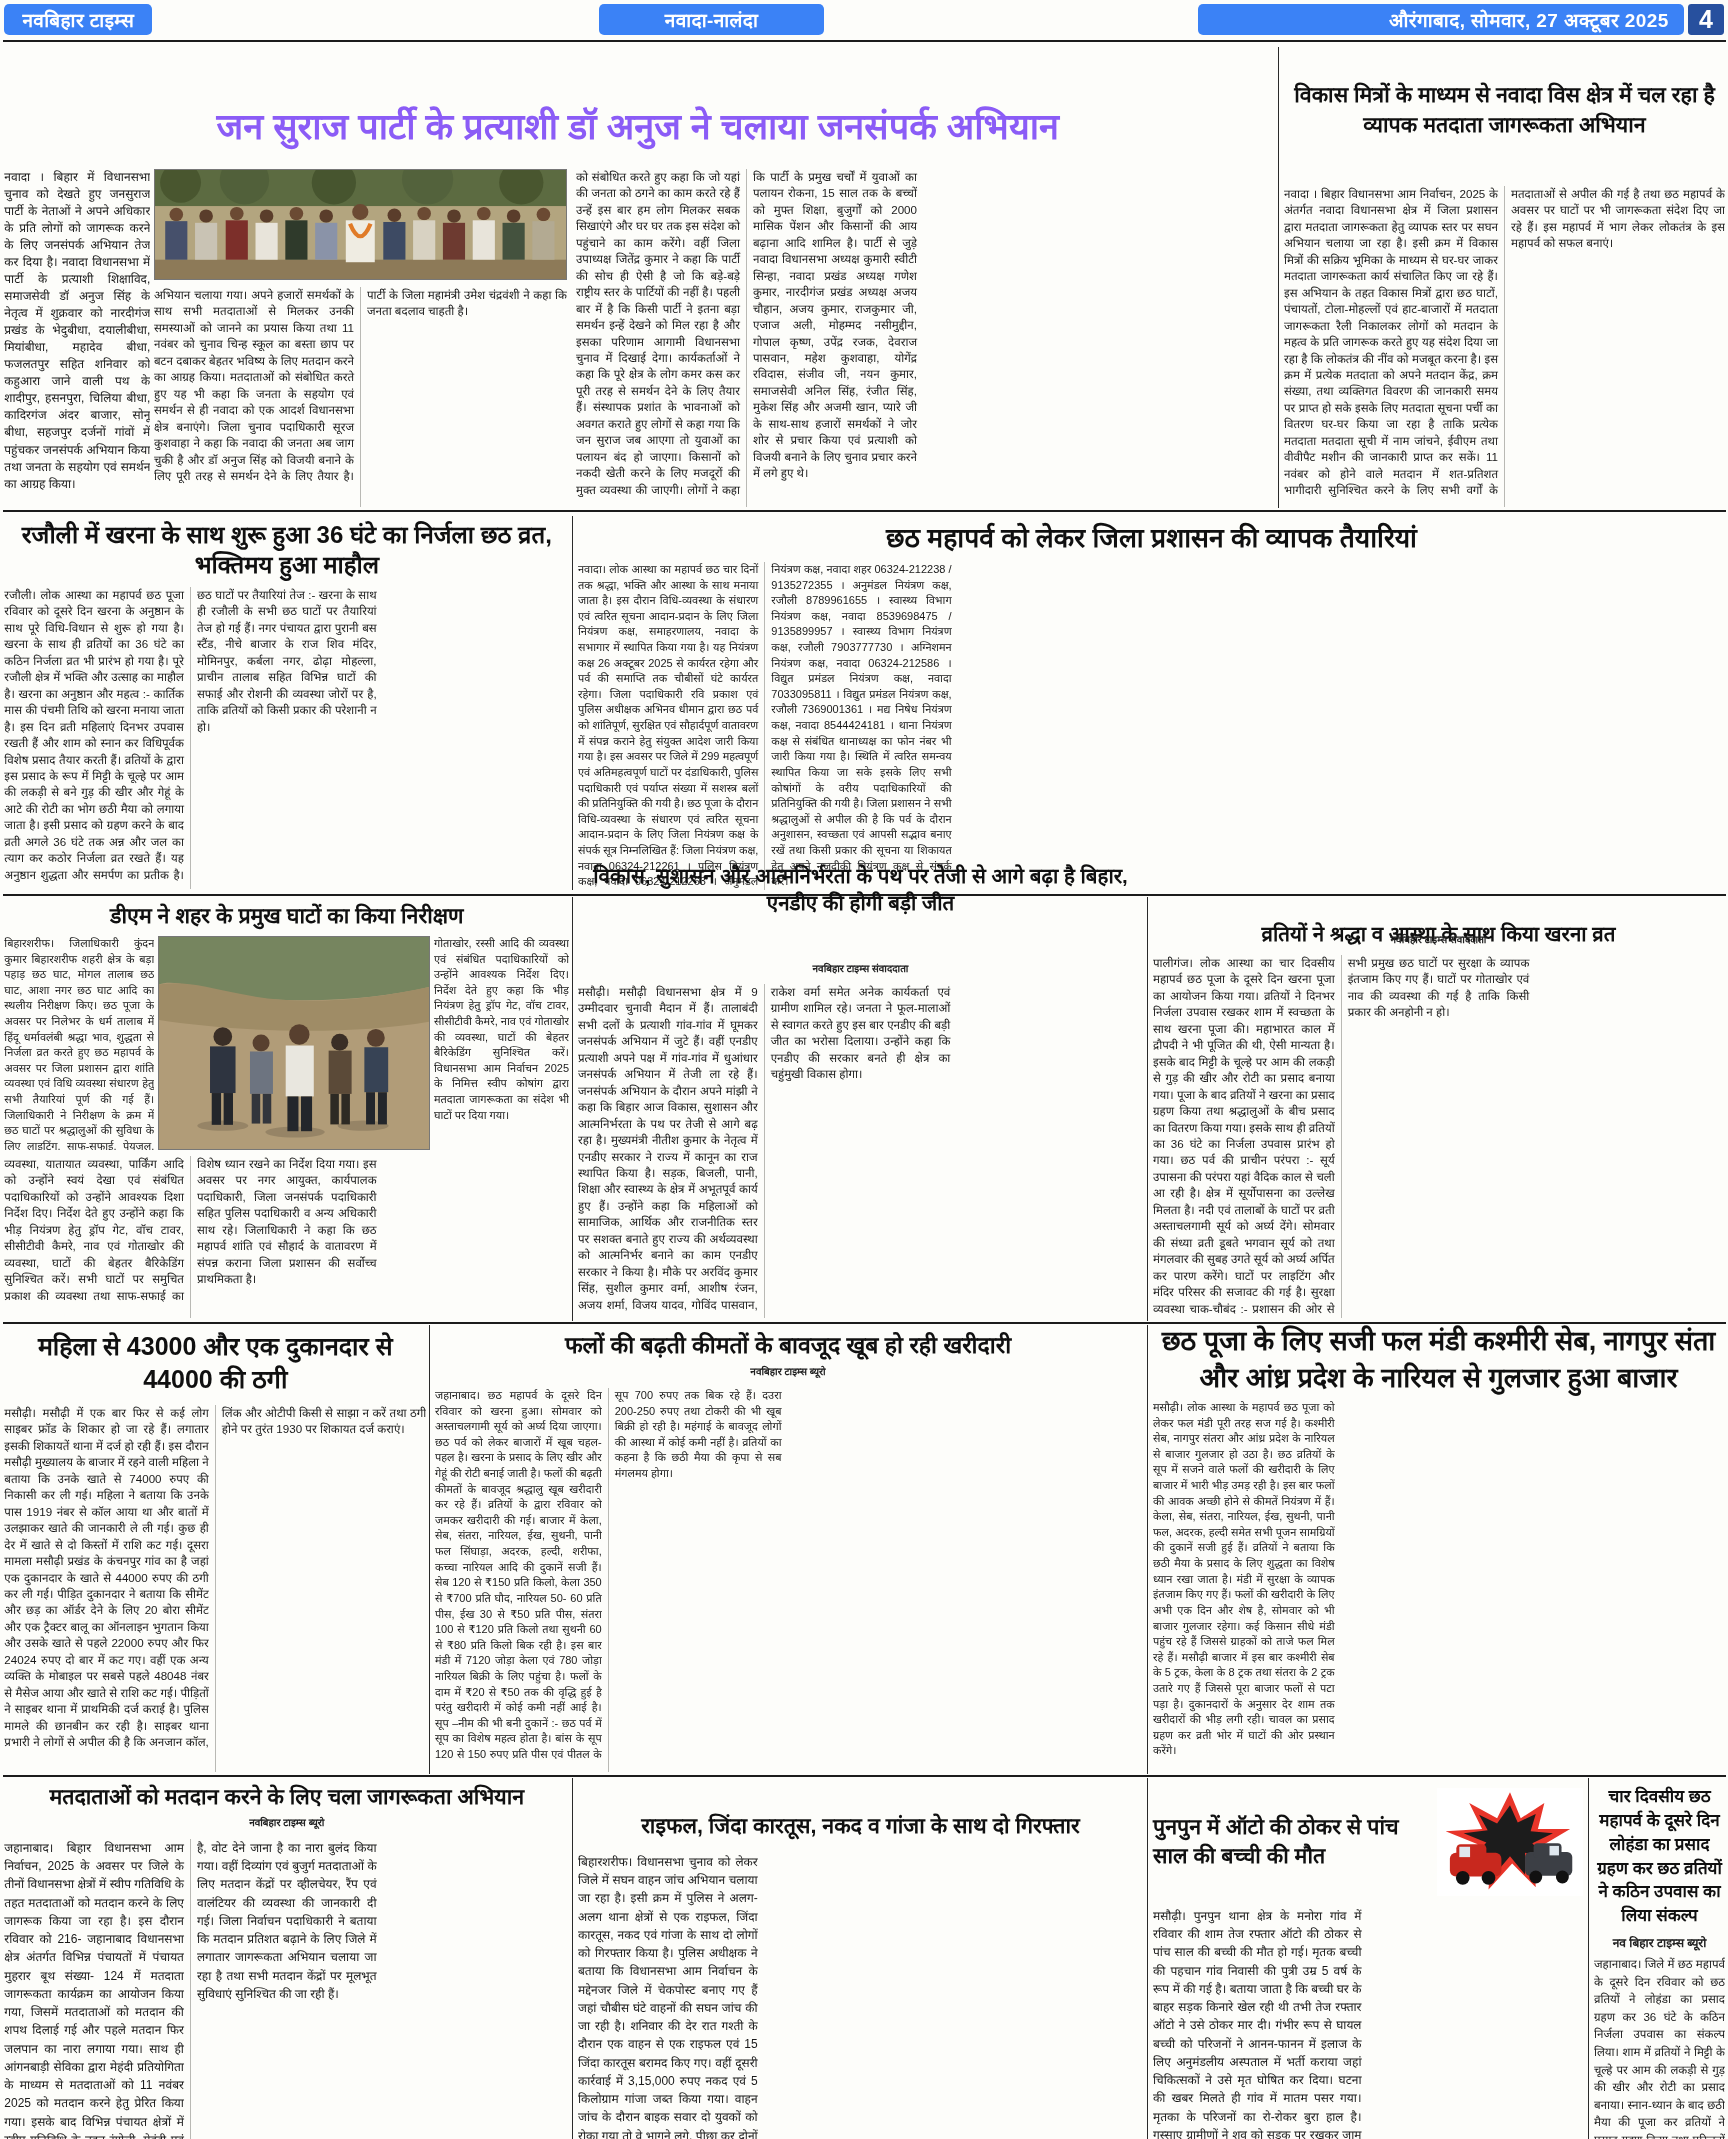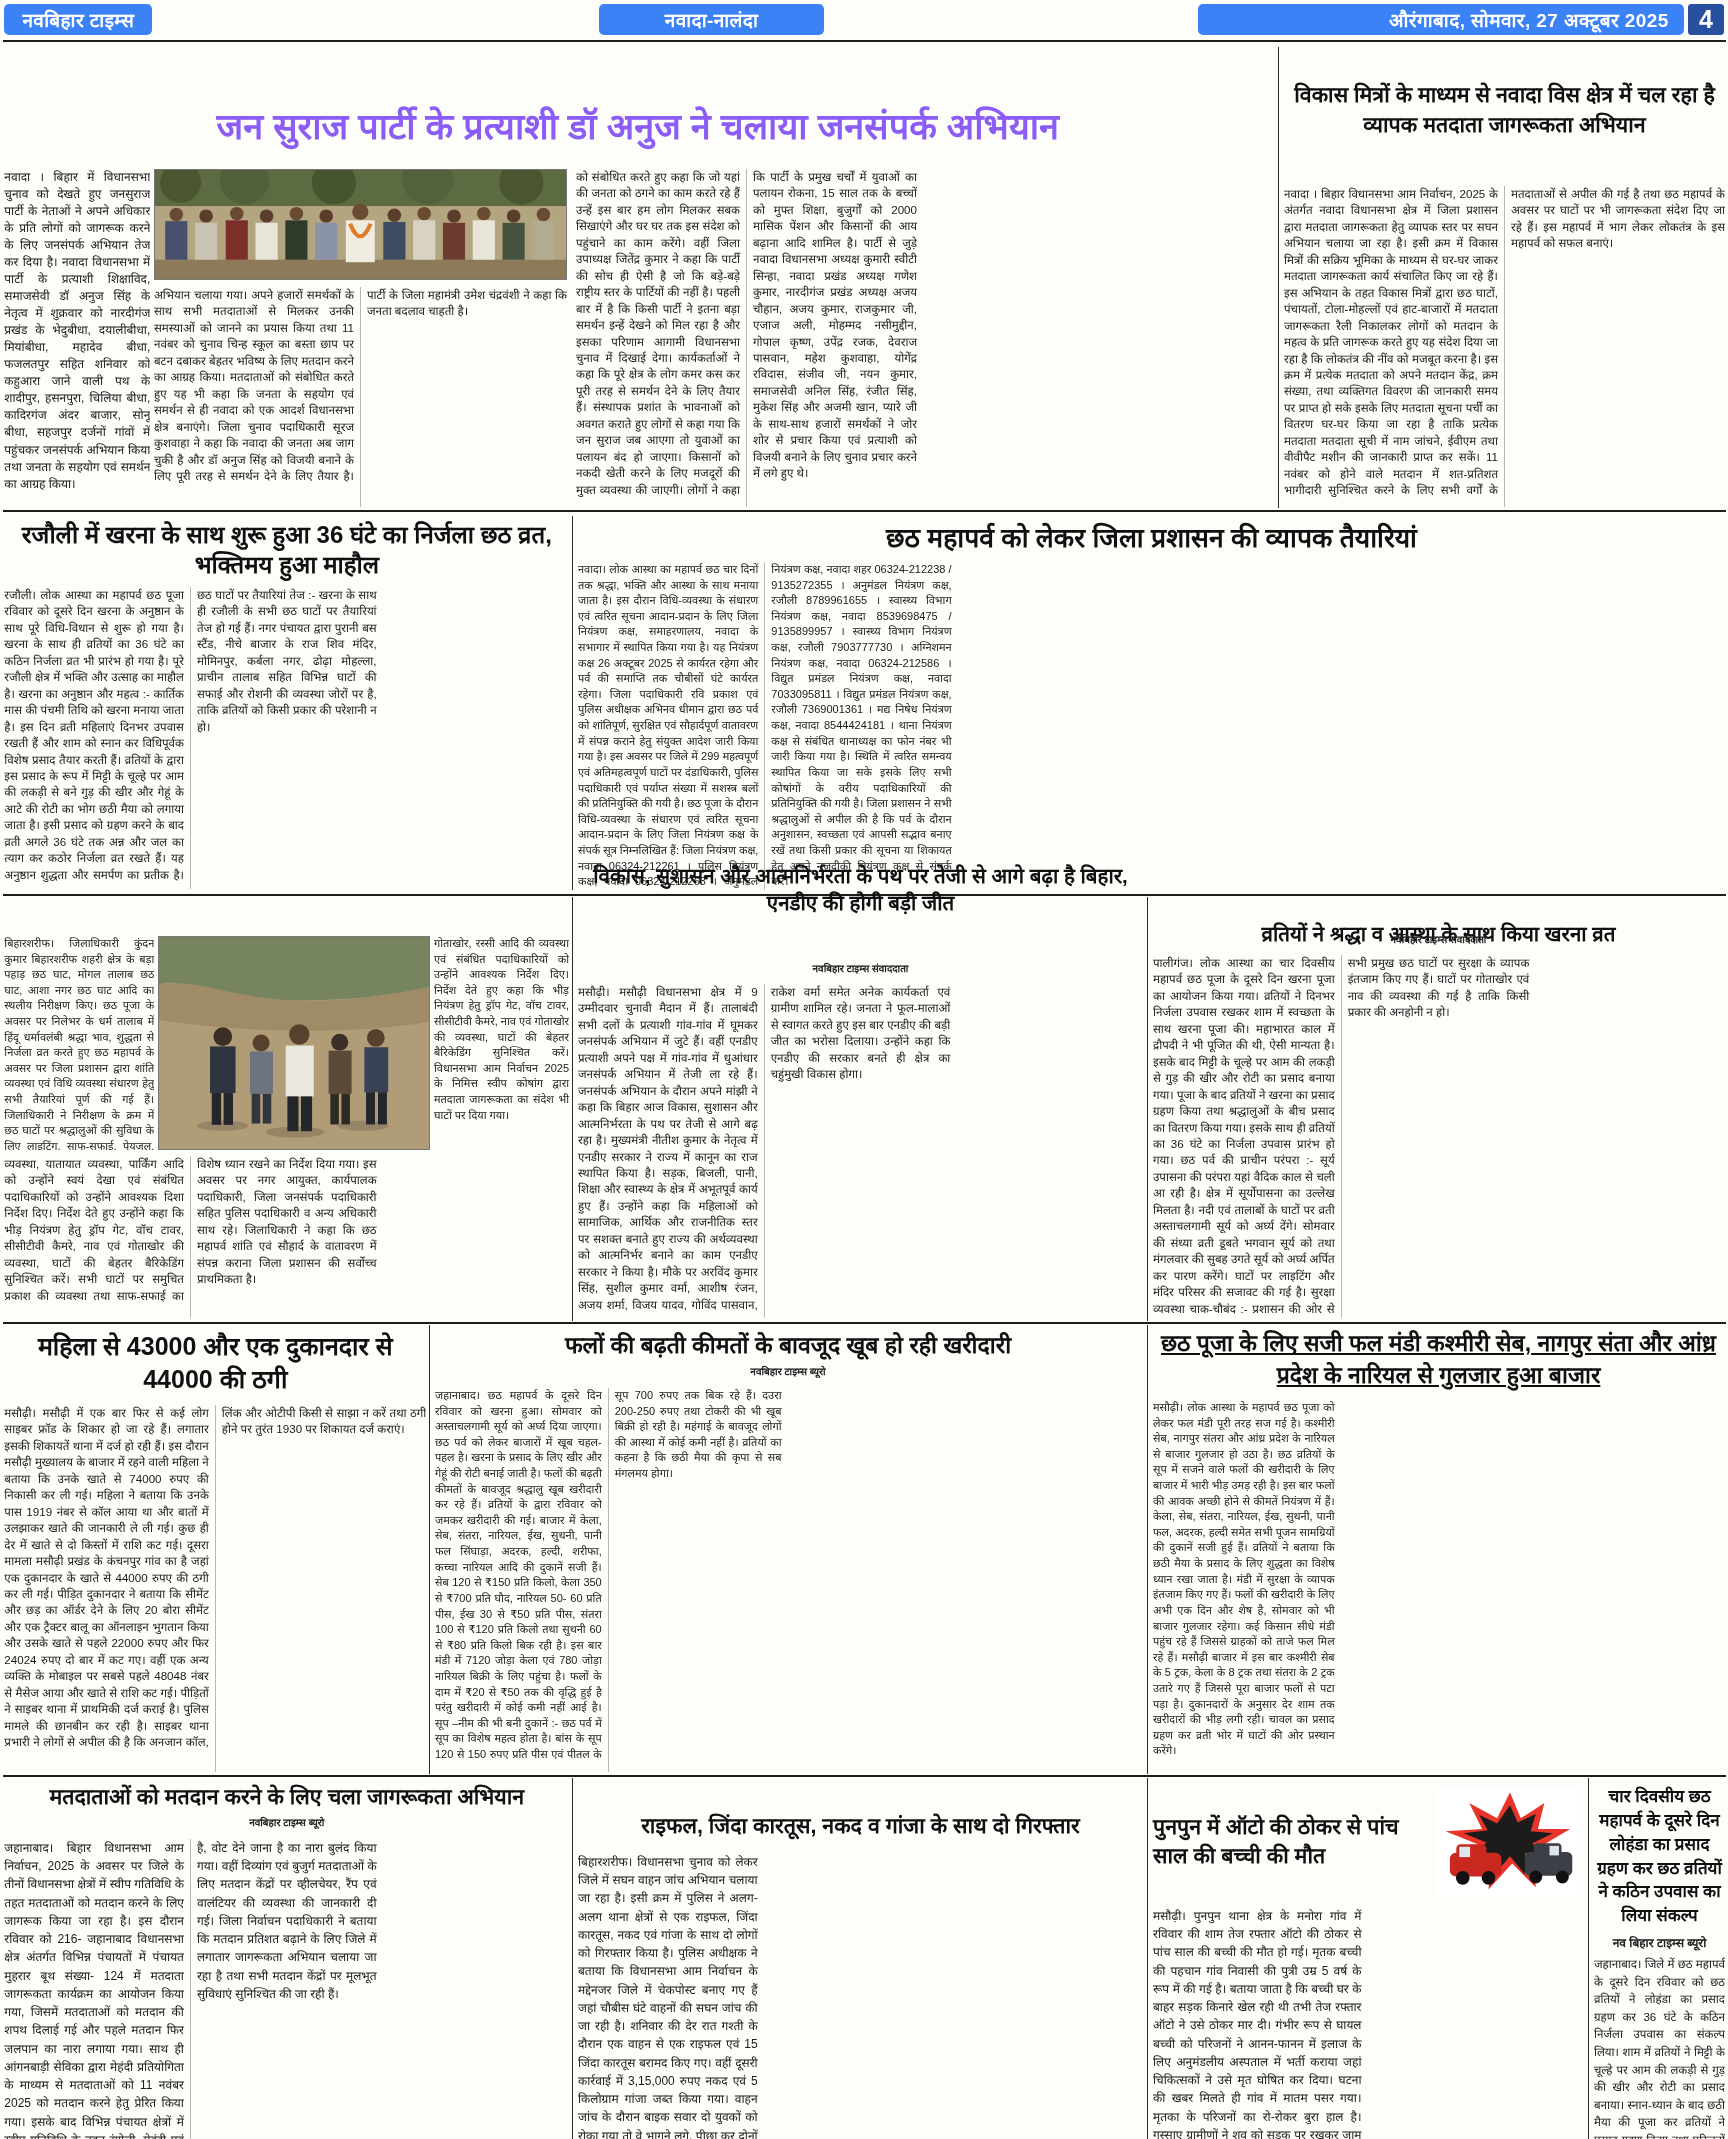--- a/index.html
+++ b/index.html
@@ -130,20 +130,23 @@
 
   <div class="vrule" style="left:572px; top:516px; height:374px;"></div>
 
   <div class="abs headline" style="left:578px; top:519px; width:1147px; height:36px; font-size:26.5px;">
     <div class="inner">छठ महापर्व को लेकर जिला प्रशासन की व्यापक तैयारियां</div>
   </div>
   <div class="abs body-text cols-6" style="left:578px; top:562px; width:1147px; height:328px; font-size:11px;">नवादा। लोक आस्था का महापर्व छठ चार दिनों तक श्रद्धा, भक्ति और आस्था के साथ मनाया जाता है। इस दौरान विधि-व्यवस्था के संधारण एवं त्वरित सूचना आदान-प्रदान के लिए जिला नियंत्रण कक्ष, समाहरणालय, नवादा के सभागार में स्थापित किया गया है। यह नियंत्रण कक्ष 26 अक्टूबर 2025 से कार्यरत रहेगा और पर्व की समाप्ति तक चौबीसों घंटे कार्यरत रहेगा। जिला पदाधिकारी रवि प्रकाश एवं पुलिस अधीक्षक अभिनव धीमान द्वारा छठ पर्व को शांतिपूर्ण, सुरक्षित एवं सौहार्दपूर्ण वातावरण में संपन्न कराने हेतु संयुक्त आदेश जारी किया गया है। इस अवसर पर जिले में 299 महत्वपूर्ण एवं अतिमहत्वपूर्ण घाटों पर दंडाधिकारी, पुलिस पदाधिकारी एवं पर्याप्त संख्या में सशस्त्र बलों की प्रतिनियुक्ति की गयी है। छठ पूजा के दौरान विधि-व्यवस्था के संधारण एवं त्वरित सूचना आदान-प्रदान के लिए जिला नियंत्रण कक्ष के संपर्क सूत्र निम्नलिखित हैं: जिला नियंत्रण कक्ष, नवादा 06324-212261 । पुलिस नियंत्रण कक्ष, नवादा 06324-212263 । अनुमंडल नियंत्रण कक्ष, नवादा शहर 06324-212238 / 9135272355 । अनुमंडल नियंत्रण कक्ष, रजौली 8789961655 । स्वास्थ्य विभाग नियंत्रण कक्ष, नवादा 8539698475 / 9135899957 । स्वास्थ्य विभाग नियंत्रण कक्ष, रजौली 7903777730 । अग्निशमन नियंत्रण कक्ष, नवादा 06324-212586 । विद्युत प्रमंडल नियंत्रण कक्ष, नवादा 7033095811 । विद्युत प्रमंडल नियंत्रण कक्ष, रजौली 7369001361 । मद्य निषेध नियंत्रण कक्ष, नवादा 8544424181 । थाना नियंत्रण कक्ष से संबंधित थानाध्यक्ष का फोन नंबर भी जारी किया गया है। स्थिति में त्वरित समन्वय स्थापित किया जा सके इसके लिए सभी कोषांगों के वरीय पदाधिकारियों की प्रतिनियुक्ति की गयी है। जिला प्रशासन ने सभी श्रद्धालुओं से अपील की है कि पर्व के दौरान अनुशासन, स्वच्छता एवं आपसी सद्भाव बनाए रखें तथा किसी प्रकार की सूचना या शिकायत हेतु अपने नजदीकी नियंत्रण कक्ष से संपर्क करें।</div>
 
   <div class="hrule" style="top:894px;"></div>
 
+  <div class="abs headline" style="left:4.3px; top:899px; width:565px; height:31px; font-size:21.4px;">
+    <div class="inner">डीएम ने शहर के प्रमुख घाटों का किया निरीक्षण</div>
+  </div>
   <div class="abs body-text" style="left:4.3px; top:936px; width:150px; height:214px; font-size:11px;">बिहारशरीफ। जिलाधिकारी कुंदन कुमार बिहारशरीफ शहरी क्षेत्र के बड़ा पहाड़ छठ घाट, मोगल तालाब छठ घाट, आशा नगर छठ घाट आदि का स्थलीय निरीक्षण किए। छठ पूजा के अवसर पर निलेभर के धर्म तालाब में हिंदू धर्मावलंबी श्रद्धा भाव, शुद्धता से निर्जला व्रत करते हुए छठ महापर्व के अवसर पर जिला प्रशासन द्वारा शांति व्यवस्था एवं विधि व्यवस्था संधारण हेतु सभी तैयारियां पूर्ण की गई हैं। जिलाधिकारी ने निरीक्षण के क्रम में छठ घाटों पर श्रद्धालुओं की सुविधा के लिए लाइटिंग, साफ-सफाई, पेयजल, चेंजिंग रूम, अस्थाई शौचालय, मेडिकल कैंप, एनडीआरएफ, बोट, गोताखोरों, बैरिकेडिंग, साइरेन, महिलाओं व बच्चों की सुरक्षा</div>
   <div class="abs photo-frame" style="left:158px; top:936px; width:272px; height:214px;">
     <svg viewBox="0 0 635 500" preserveAspectRatio="none">
       <rect width="635" height="500" fill="#b19c78"></rect>
       <path d="M0,0 H635 V118 C500,150 300,162 150,132 C80,116 30,100 0,112 Z" fill="#76855f"></path>
       <path d="M0,112 C60,102 120,120 190,134 C320,162 480,152 635,118 V200 C450,232 200,226 0,196 Z" fill="#9f8c66"></path>
       <ellipse cx="150" cy="445" rx="60" ry="12" fill="#000" opacity="0.15"></ellipse>
       <ellipse cx="320" cy="460" rx="70" ry="13" fill="#000" opacity="0.15"></ellipse>
       <ellipse cx="480" cy="445" rx="60" ry="12" fill="#000" opacity="0.15"></ellipse>
       <circle cx="150" cy="235" r="22" fill="#3a2e26"></circle>
@@ -197,21 +200,21 @@
   <div class="vrule" style="left:429px; top:1325px; height:449px;"></div>
 
   <div class="abs headline" style="left:435px; top:1327px; width:706px; height:33px; font-size:23px;">
     <div class="inner">फलों की बढ़ती कीमतों के बावजूद खूब हो रही खरीदारी</div>
   </div>
   <div class="abs byline" style="left:435px; top:1364px; width:706px;">नवबिहार टाइम्स ब्यूरो</div>
   <div class="abs body-text cols-4" style="left:435px; top:1388px; width:706px; height:384px; font-size:11px;">जहानाबाद। छठ महापर्व के दूसरे दिन रविवार को खरना हुआ। सोमवार को अस्ताचलगामी सूर्य को अर्घ्य दिया जाएगा। छठ पर्व को लेकर बाजारों में खूब चहल-पहल है। खरना के प्रसाद के लिए खीर और गेहूं की रोटी बनाई जाती है। फलों की बढ़ती कीमतों के बावजूद श्रद्धालु खूब खरीदारी कर रहे हैं। व्रतियों के द्वारा रविवार को जमकर खरीदारी की गई। बाजार में केला, सेब, संतरा, नारियल, ईख, सुथनी, पानी फल सिंघाड़ा, अदरक, हल्दी, शरीफा, कच्चा नारियल आदि की दुकानें सजी हैं। सेब 120 से ₹150 प्रति किलो, केला 350 से ₹700 प्रति घौद, नारियल 50- 60 प्रति पीस, ईख 30 से ₹50 प्रति पीस, संतरा 100 से ₹120 प्रति किलो तथा सुथनी 60 से ₹80 प्रति किलो बिक रही है। इस बार मंडी में 7120 जोड़ा केला एवं 780 जोड़ा नारियल बिक्री के लिए पहुंचा है। फलों के दाम में ₹20 से ₹50 तक की वृद्धि हुई है परंतु खरीदारी में कोई कमी नहीं आई है। सूप –नीम की भी बनी दुकानें :- छठ पर्व में सूप का विशेष महत्व होता है। बांस के सूप 120 से 150 रुपए प्रति पीस एवं पीतल के सूप 700 रुपए तक बिक रहे हैं। दउरा 200-250 रुपए तथा टोकरी की भी खूब बिक्री हो रही है। महंगाई के बावजूद लोगों की आस्था में कोई कमी नहीं है। व्रतियों का कहना है कि छठी मैया की कृपा से सब मंगलमय होगा।</div>
 
   <div class="vrule" style="left:1147px; top:1325px; height:449px;"></div>
 
-  <div class="abs headline" style="left:1153px; top:1327px; width:571px; height:65px; font-size:23px; line-height:1.35;text-decoration:underline;">
+  <div class="abs headline" style="left:1153px; top:1327px; width:571px; height:65px; font-size:27px; line-height:1.35;">
     <div class="inner">छठ पूजा के लिए सजी फल मंडी कश्मीरी सेब, नागपुर संता और आंध्र प्रदेश के नारियल से गुलजार हुआ बाजार</div>
   </div>
   <div class="abs body-text cols-3" style="left:1153px; top:1400px; width:571px; height:372px; font-size:11px;">मसौढ़ी। लोक आस्था के महापर्व छठ पूजा को लेकर फल मंडी पूरी तरह सज गई है। कश्मीरी सेब, नागपुर संतरा और आंध्र प्रदेश के नारियल से बाजार गुलजार हो उठा है। छठ व्रतियों के सूप में सजने वाले फलों की खरीदारी के लिए बाजार में भारी भीड़ उमड़ रही है। इस बार फलों की आवक अच्छी होने से कीमतें नियंत्रण में हैं। केला, सेब, संतरा, नारियल, ईख, सुथनी, पानी फल, अदरक, हल्दी समेत सभी पूजन सामग्रियों की दुकानें सजी हुई हैं। व्रतियों ने बताया कि छठी मैया के प्रसाद के लिए शुद्धता का विशेष ध्यान रखा जाता है। मंडी में सुरक्षा के व्यापक इंतजाम किए गए हैं। फलों की खरीदारी के लिए अभी एक दिन और शेष है, सोमवार को भी बाजार गुलजार रहेगा। कई किसान सीधे मंडी पहुंच रहे हैं जिससे ग्राहकों को ताजे फल मिल रहे हैं। मसौढ़ी बाजार में इस बार कश्मीरी सेब के 5 ट्रक, केला के 8 ट्रक तथा संतरा के 2 ट्रक उतारे गए हैं जिससे पूरा बाजार फलों से पटा पड़ा है। दुकानदारों के अनुसार देर शाम तक खरीदारों की भीड़ लगी रही। चावल का प्रसाद ग्रहण कर व्रती भोर में घाटों की ओर प्रस्थान करेंगे।</div>
 
   <div class="hrule" style="top:1775px;"></div>
 
   <div class="abs headline" style="left:4.3px; top:1781px; width:565px; height:29px; font-size:21.4px;">
     <div class="inner">मतदाताओं को मतदान करने के लिए चला जागरूकता अभियान</div>
   </div>
   <div class="abs byline" style="left:4.3px; top:1815px; width:565px;">नवबिहार टाइम्स ब्यूरो</div>

